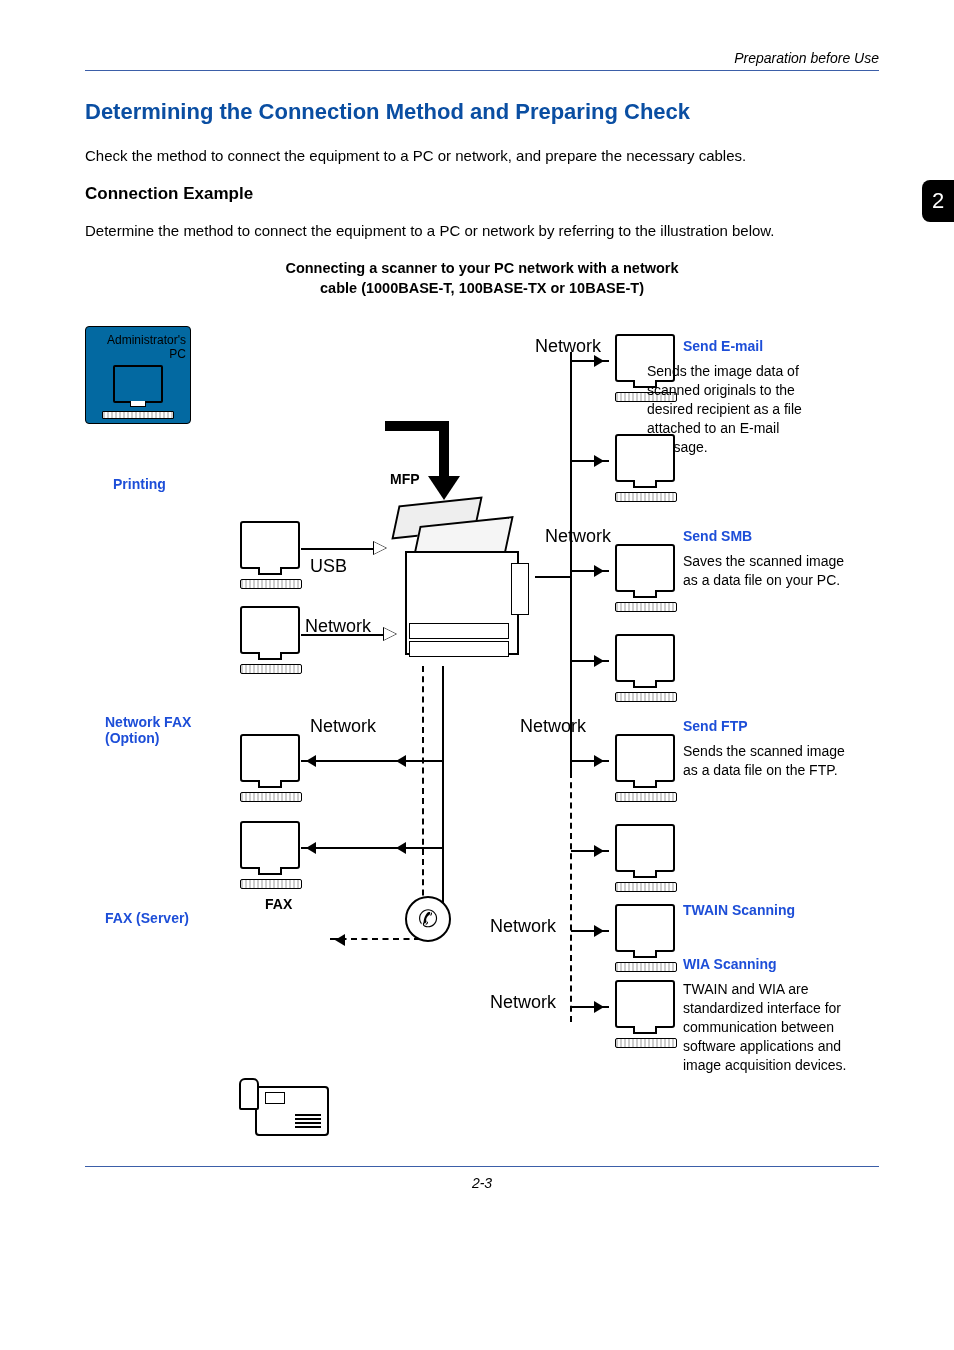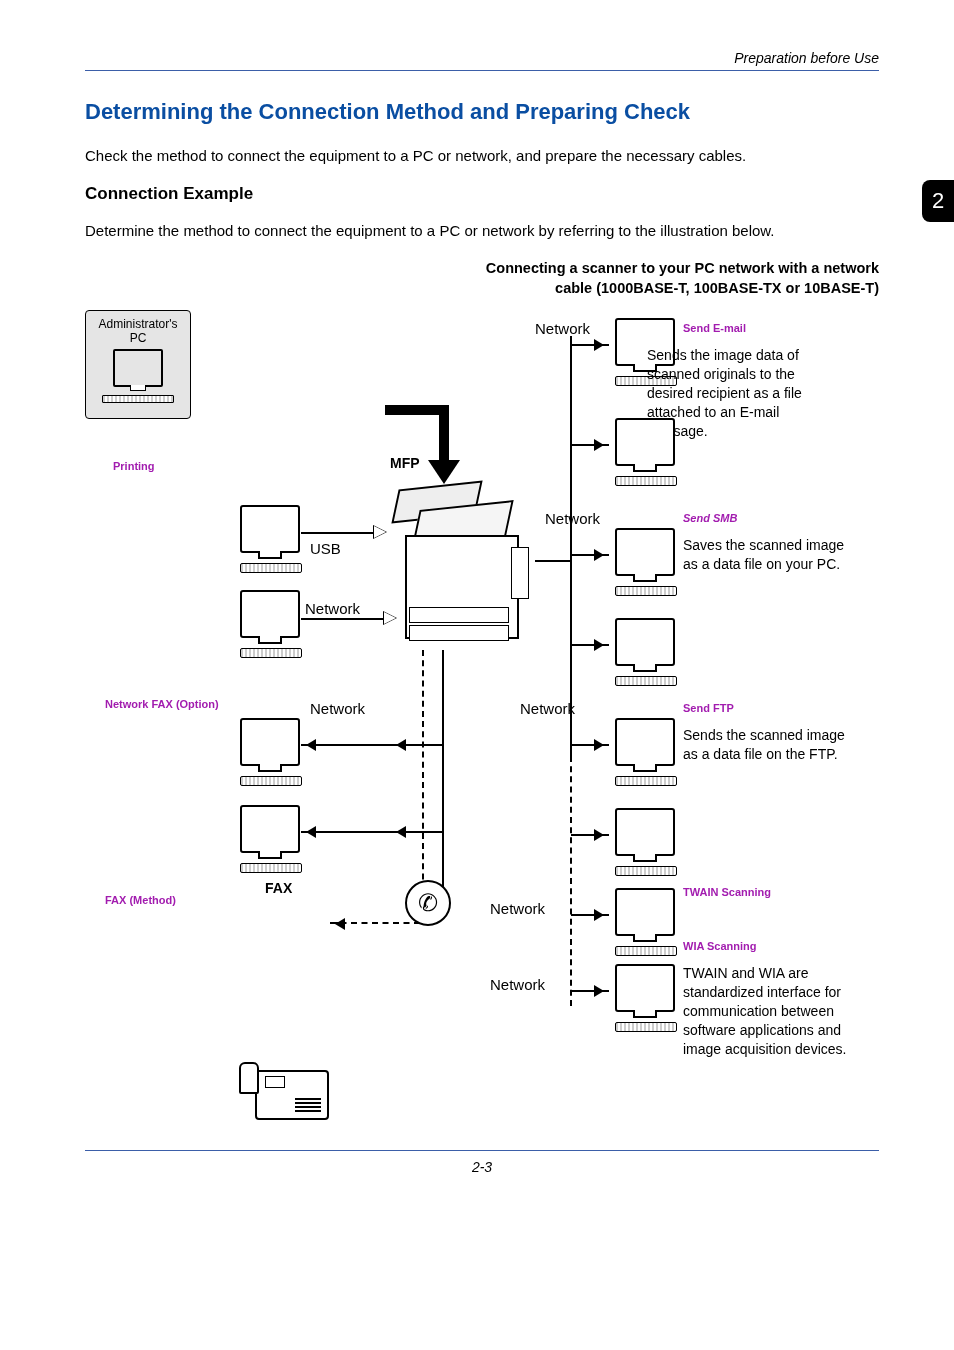--- a/index.html
+++ b/index.html
@@ -54,25 +54,25 @@
     font-size: 15px;
     margin: 16px 0 18px 0;
     line-height: 1.4;
   }
   h2.subhead {
     font-size: 17px;
     font-weight: bold;
     margin: 0 0 14px 0;
   }
   .diagram-title {
-    text-align: right;
+    text-align: center;
     font-weight: bold;
     font-size: 14.5px;
     line-height: 1.35;
-    margin: 8px 0 2px 0;
+    margin: 8px 0 18px 0;
   }
 
   
   .diagram {
     position: relative;
     width: 100%;
     height: 820px;
   }
   .dabs {
     position: absolute;
@@ -102,26 +102,26 @@
   }
   .keyboard {
     width: 60px;
     height: 8px;
     border: 1.5px solid #000;
     background: repeating-linear-gradient(90deg,#ccc 0 2px,#fff 2px 4px);
     margin: 10px auto 0 auto;
     border-radius: 2px;
   }
   .blue-bold {
-    color: #a21caf;
-    font-weight: bold;
-    font-size: 11px;
+    color: #1d4ed8;
+    font-weight: bold;
+    font-size: 14px;
   }
   .small-label {
-    font-size: 15px;
+    font-size: 18px;
     text-align: right;
   }
   .callout {
     border: 1.5px solid #000;
     border-radius: 16px;
     padding: 8px 12px;
     background: #fff;
     width: 300px;
     box-sizing: border-box;
   }
@@ -130,25 +130,25 @@
     font-size: 14px;
   }
   .callout .desc {
     font-size: 13.5px;
     margin-top: 6px;
     line-height: 1.35;
   }
   .admin-box {
     border: 1.5px solid #000;
     border-radius: 4px;
-    padding: 6px 4px 15px 4px;
+    padding: 6px 4px 4px 4px;
     width: 96px;
-    text-align: center;
+    text-align: right;
     font-size: 12px;
-    background: #e5e5e5;
+    background: #0369a1;
   }
   .admin-box .monitor-sm {
     width: 46px;
     height: 34px;
     border: 2px solid #000;
     border-radius: 2px;
     margin: 4px auto 0 auto;
     position: relative;
   }
   .admin-box .monitor-sm::after{
@@ -304,21 +304,21 @@
           <div class="monitor"></div>
           <div class="keyboard"></div>
         </div>
       <div class="hline arrow-l" style="left:216px;top:531px;width:90px;"></div>
 
       <div class="vline" style="left:357px;top:350px;height:260px;"></div>
       <div class="vline dashed" style="left:337px;top:350px;height:260px;"></div>
       <div class="hline arrow-l" style="left:306px;top:444px;width:51px;"></div>
       <div class="hline arrow-l" style="left:306px;top:531px;width:51px;"></div>
 
-      <div class="dabs blue-bold" style="left:20px;top:594px;">FAX (Method)</div>
+      <div class="dabs blue-bold" style="left:20px;top:594px;">FAX (Server)</div>
       <div class="dabs" style="left:180px;top:580px;font-weight:bold;font-size:14px;">FAX</div>
       <div class="dabs fax-icon" style="left:170px;top:600px;">
         <div class="screen"></div>
           <div class="bars"></div>
       </div>
       <div class="hline dashed" style="left:245px;top:622px;width:90px;"></div>
       <div class="hline dashed arrow-l" style="left:245px;top:622px;width:10px;"></div>
 
       <div class="dabs phone-circle" style="left:320px;top:580px;">✆</div>
 
@@ -335,21 +335,21 @@
           <div class="keyboard"></div>
         </div>
       <div class="hline arrow-r" style="left:486px;top:144px;width:38px;"></div>
 
       <div class="dabs small-label" style="left:460px;top:210px;">Network</div>
       <div class="dabs computer-icon" style="left:530px;top:228px;">
           <div class="monitor"></div>
           <div class="keyboard"></div>
         </div>
       <div class="hline arrow-r" style="left:486px;top:254px;width:38px;"></div>
-      <div class="dabs blue-bold" style="left:598px;top:212px;font-style:italic;">Send SMB</div>
+      <div class="dabs blue-bold" style="left:598px;top:212px;">Send SMB</div>
       <div class="dabs desc-block" style="left:598px;top:236px;">Saves the scanned image as a data file on your PC.</div>
 
       <div class="dabs computer-icon" style="left:530px;top:318px;">
           <div class="monitor"></div>
           <div class="keyboard"></div>
         </div>
       <div class="hline arrow-r" style="left:486px;top:344px;width:38px;"></div>
 
       <div class="dabs small-label" style="left:435px;top:400px;">Network</div>
       <div class="dabs computer-icon" style="left:530px;top:418px;">

